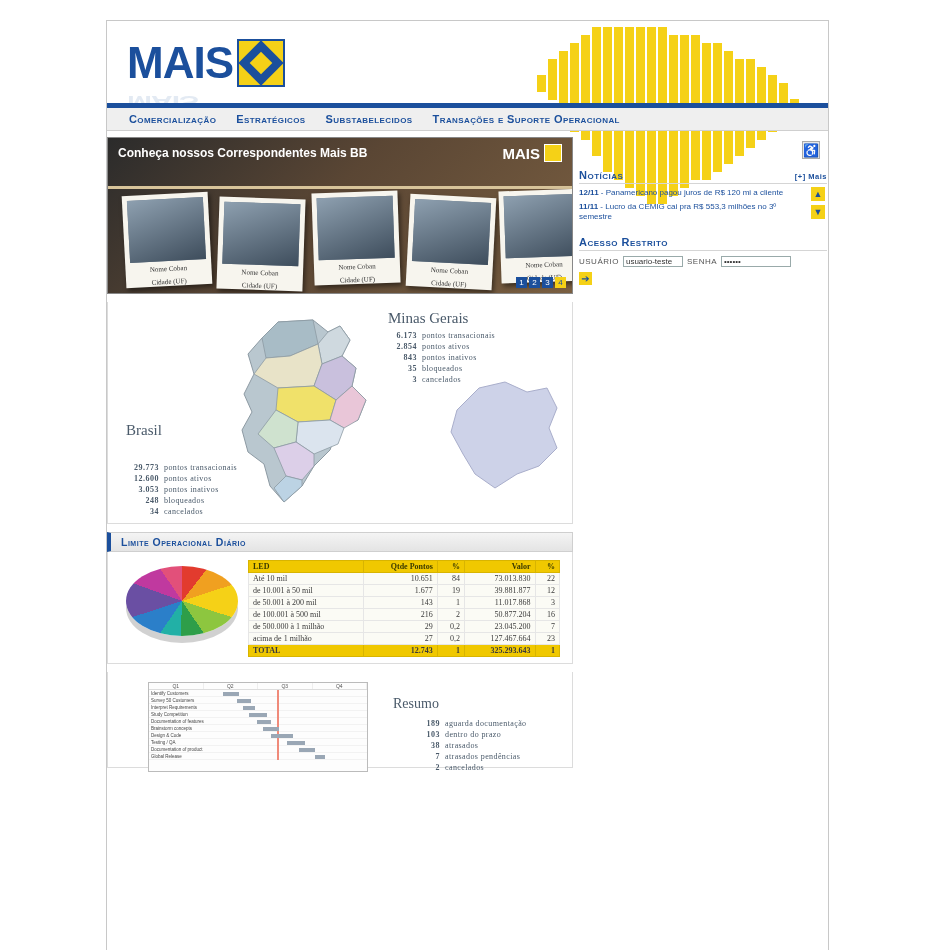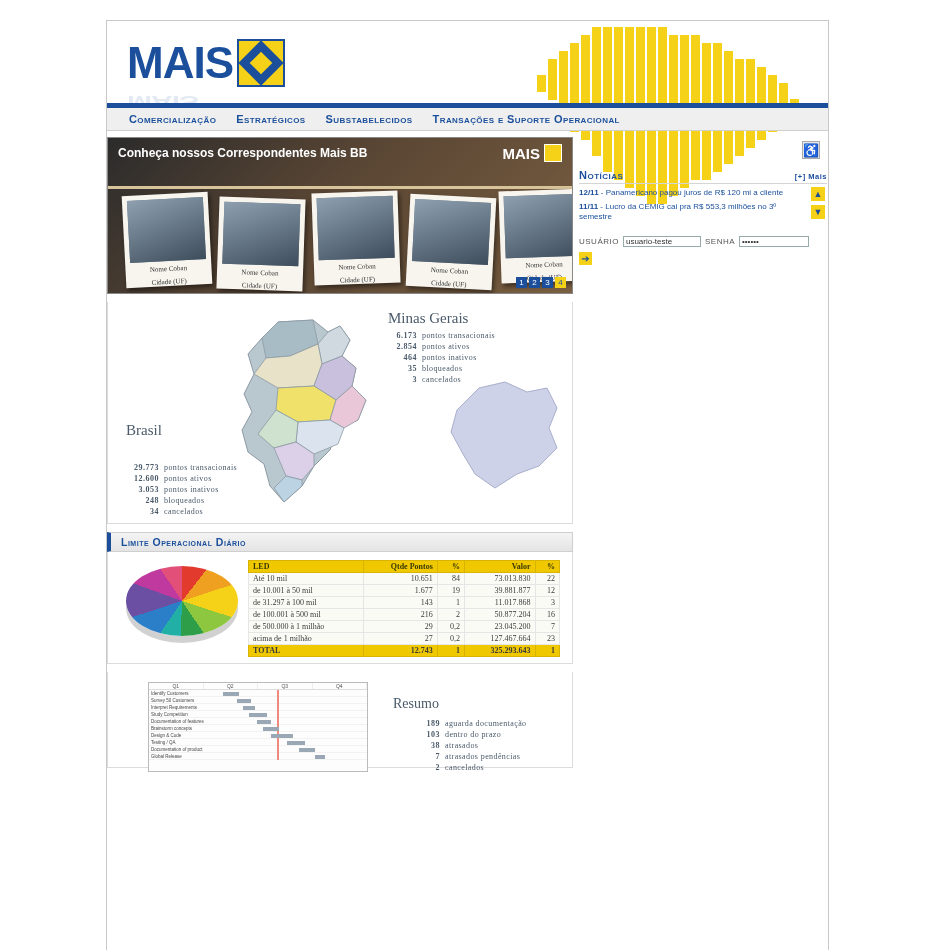--- a/index.html
+++ b/index.html
@@ -354,21 +354,21 @@
     color: #1b4f9c; font-size: 9px;
     text-align: center; line-height: 14px;
     margin-bottom: 4px; cursor: pointer;
   }
   .login-row { display: flex; align-items: center; margin-top: 5px; gap: 4px; }
   .login-lbl { font-size: 8px; color: #555; letter-spacing: 0.5px; }
   .login-inp {
     border: 1px solid #9aa; height: 11px; font-size: 8px;
     padding: 0 2px; color: #333; background: #fff;
   }
-  .w-user { width: 78px; }
+  .w-user { width: 60px; }
   .w-pass { width: 70px; }
   .go-btn {
     margin-top: 5px; width: 13px; height: 13px;
     background: #f5d117; color: #1b4f9c;
     font-size: 10px; text-align: center; line-height: 13px; cursor: pointer;
   }
 </style>
 </head>
 <body>
 
@@ -814,21 +814,21 @@
             <div class="stat-list" style="left:262px; top:28px;">
               <div class="stat-row">
                   <span class="stat-num">6.173</span>
                   <span class="stat-lbl">pontos transacionais</span>
                 </div>
               <div class="stat-row">
                   <span class="stat-num">2.854</span>
                   <span class="stat-lbl">pontos ativos</span>
                 </div>
               <div class="stat-row">
-                  <span class="stat-num">464</span>
+                  <span class="stat-num">843</span>
                   <span class="stat-lbl">pontos inativos</span>
                 </div>
               <div class="stat-row">
                   <span class="stat-num">35</span>
                   <span class="stat-lbl">bloqueados</span>
                 </div>
               <div class="stat-row">
                   <span class="stat-num">3</span>
                   <span class="stat-lbl">cancelados</span>
                 </div>
@@ -861,21 +861,21 @@
                   <td>22</td>
                 </tr>
                 <tr>
                   <td class="l">de 10.001 à 50 mil</td>
                   <td>1.677</td>
                   <td>19</td>
                   <td>39.881.877</td>
                   <td>12</td>
                 </tr>
                 <tr>
-                  <td class="l">de 31.297 à 100 mil</td>
+                  <td class="l">de 50.001 à 200 mil</td>
                   <td>143</td>
                   <td>1</td>
                   <td>11.017.868</td>
                   <td>3</td>
                 </tr>
                 <tr>
                   <td class="l">de 100.001 à 500 mil</td>
                   <td>216</td>
                   <td>2</td>
                   <td>50.877.204</td>
@@ -1029,20 +1029,23 @@
             <b>12/11</b> -
             <span>Panamericano pagou juros de R$ 120 mi a cliente</span>
           </div>
           <div class="news-item">
             <b>11/11</b> -
             <span>Lucro da CEMIG cai pra R$ 553,3 milhões no 3º semestre</span>
           </div>
         </div>
 
         <div class="r-sec" style="margin-top:14px;">
+          <div class="r-head">
+            <span>Acesso Restrito</span>
+          </div>
           <div class="login-row">
             <span class="login-lbl">USUÁRIO</span>
             <input class="login-inp w-user" type="text" value="usuario-teste" style="">
             <span class="login-lbl">SENHA</span>
             <input class="login-inp w-pass" type="password" value="••••••" style="">
           </div>
           <div class="go-btn">➔</div>
         </div>
       </div>
 

